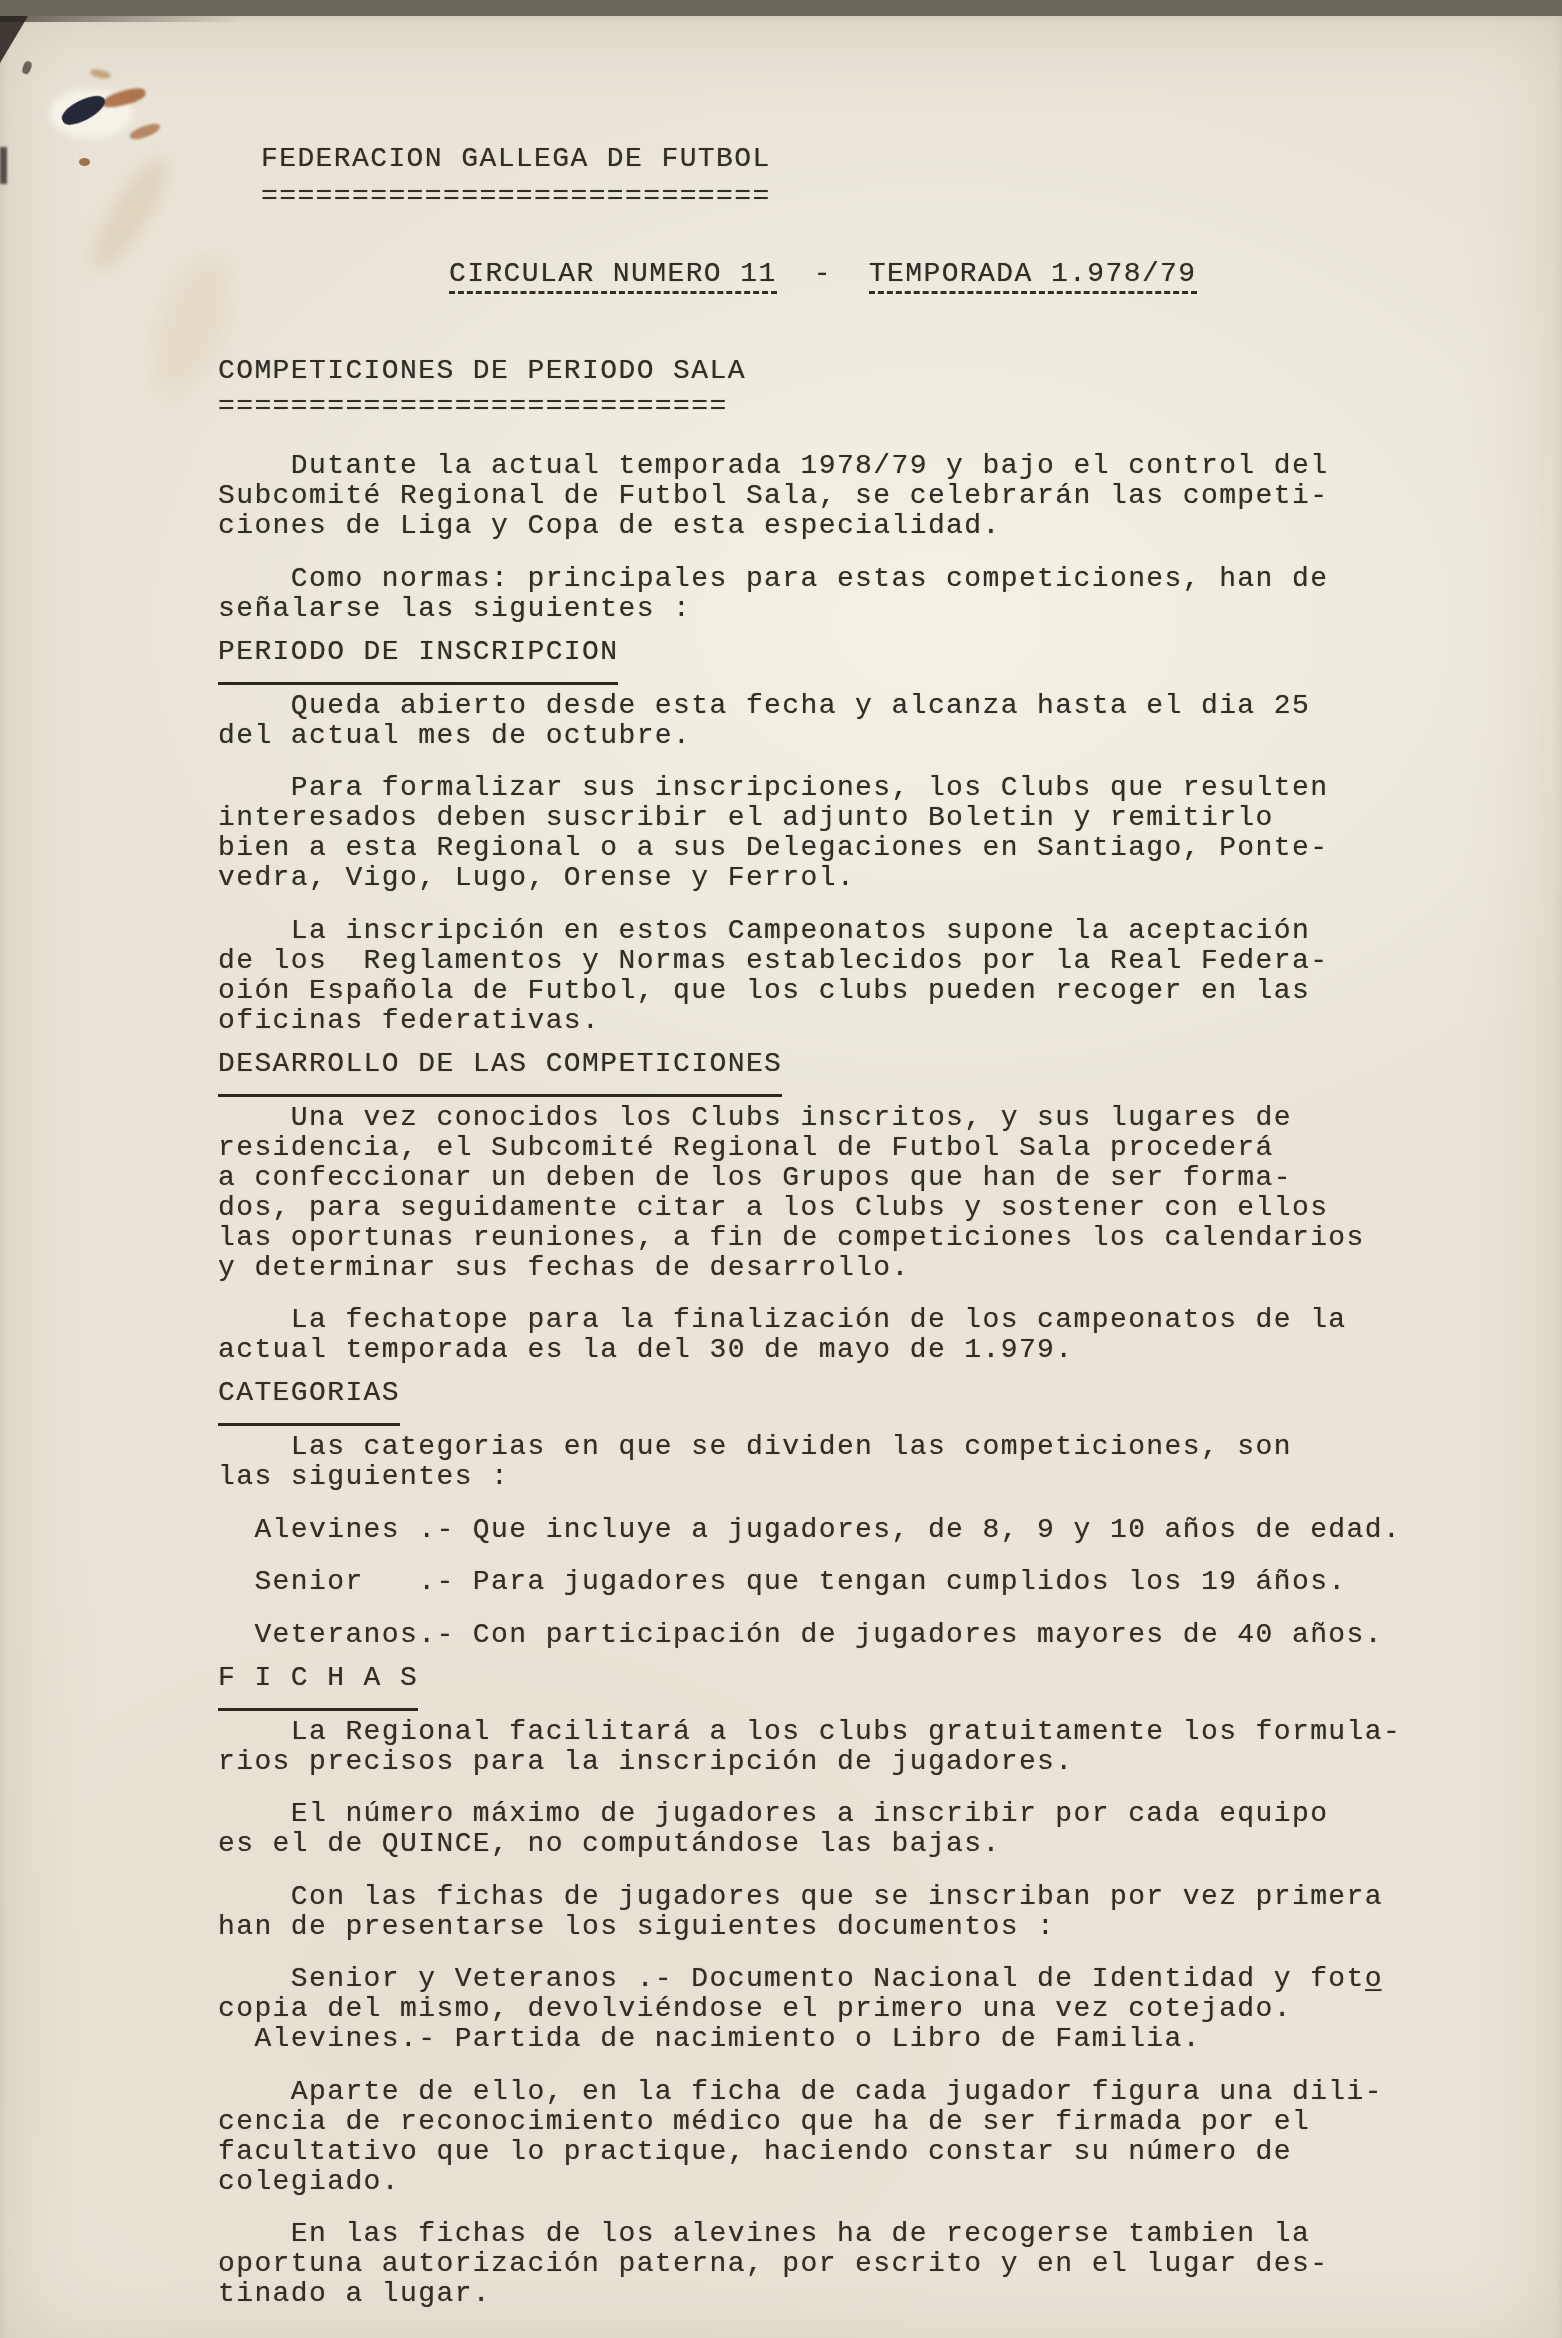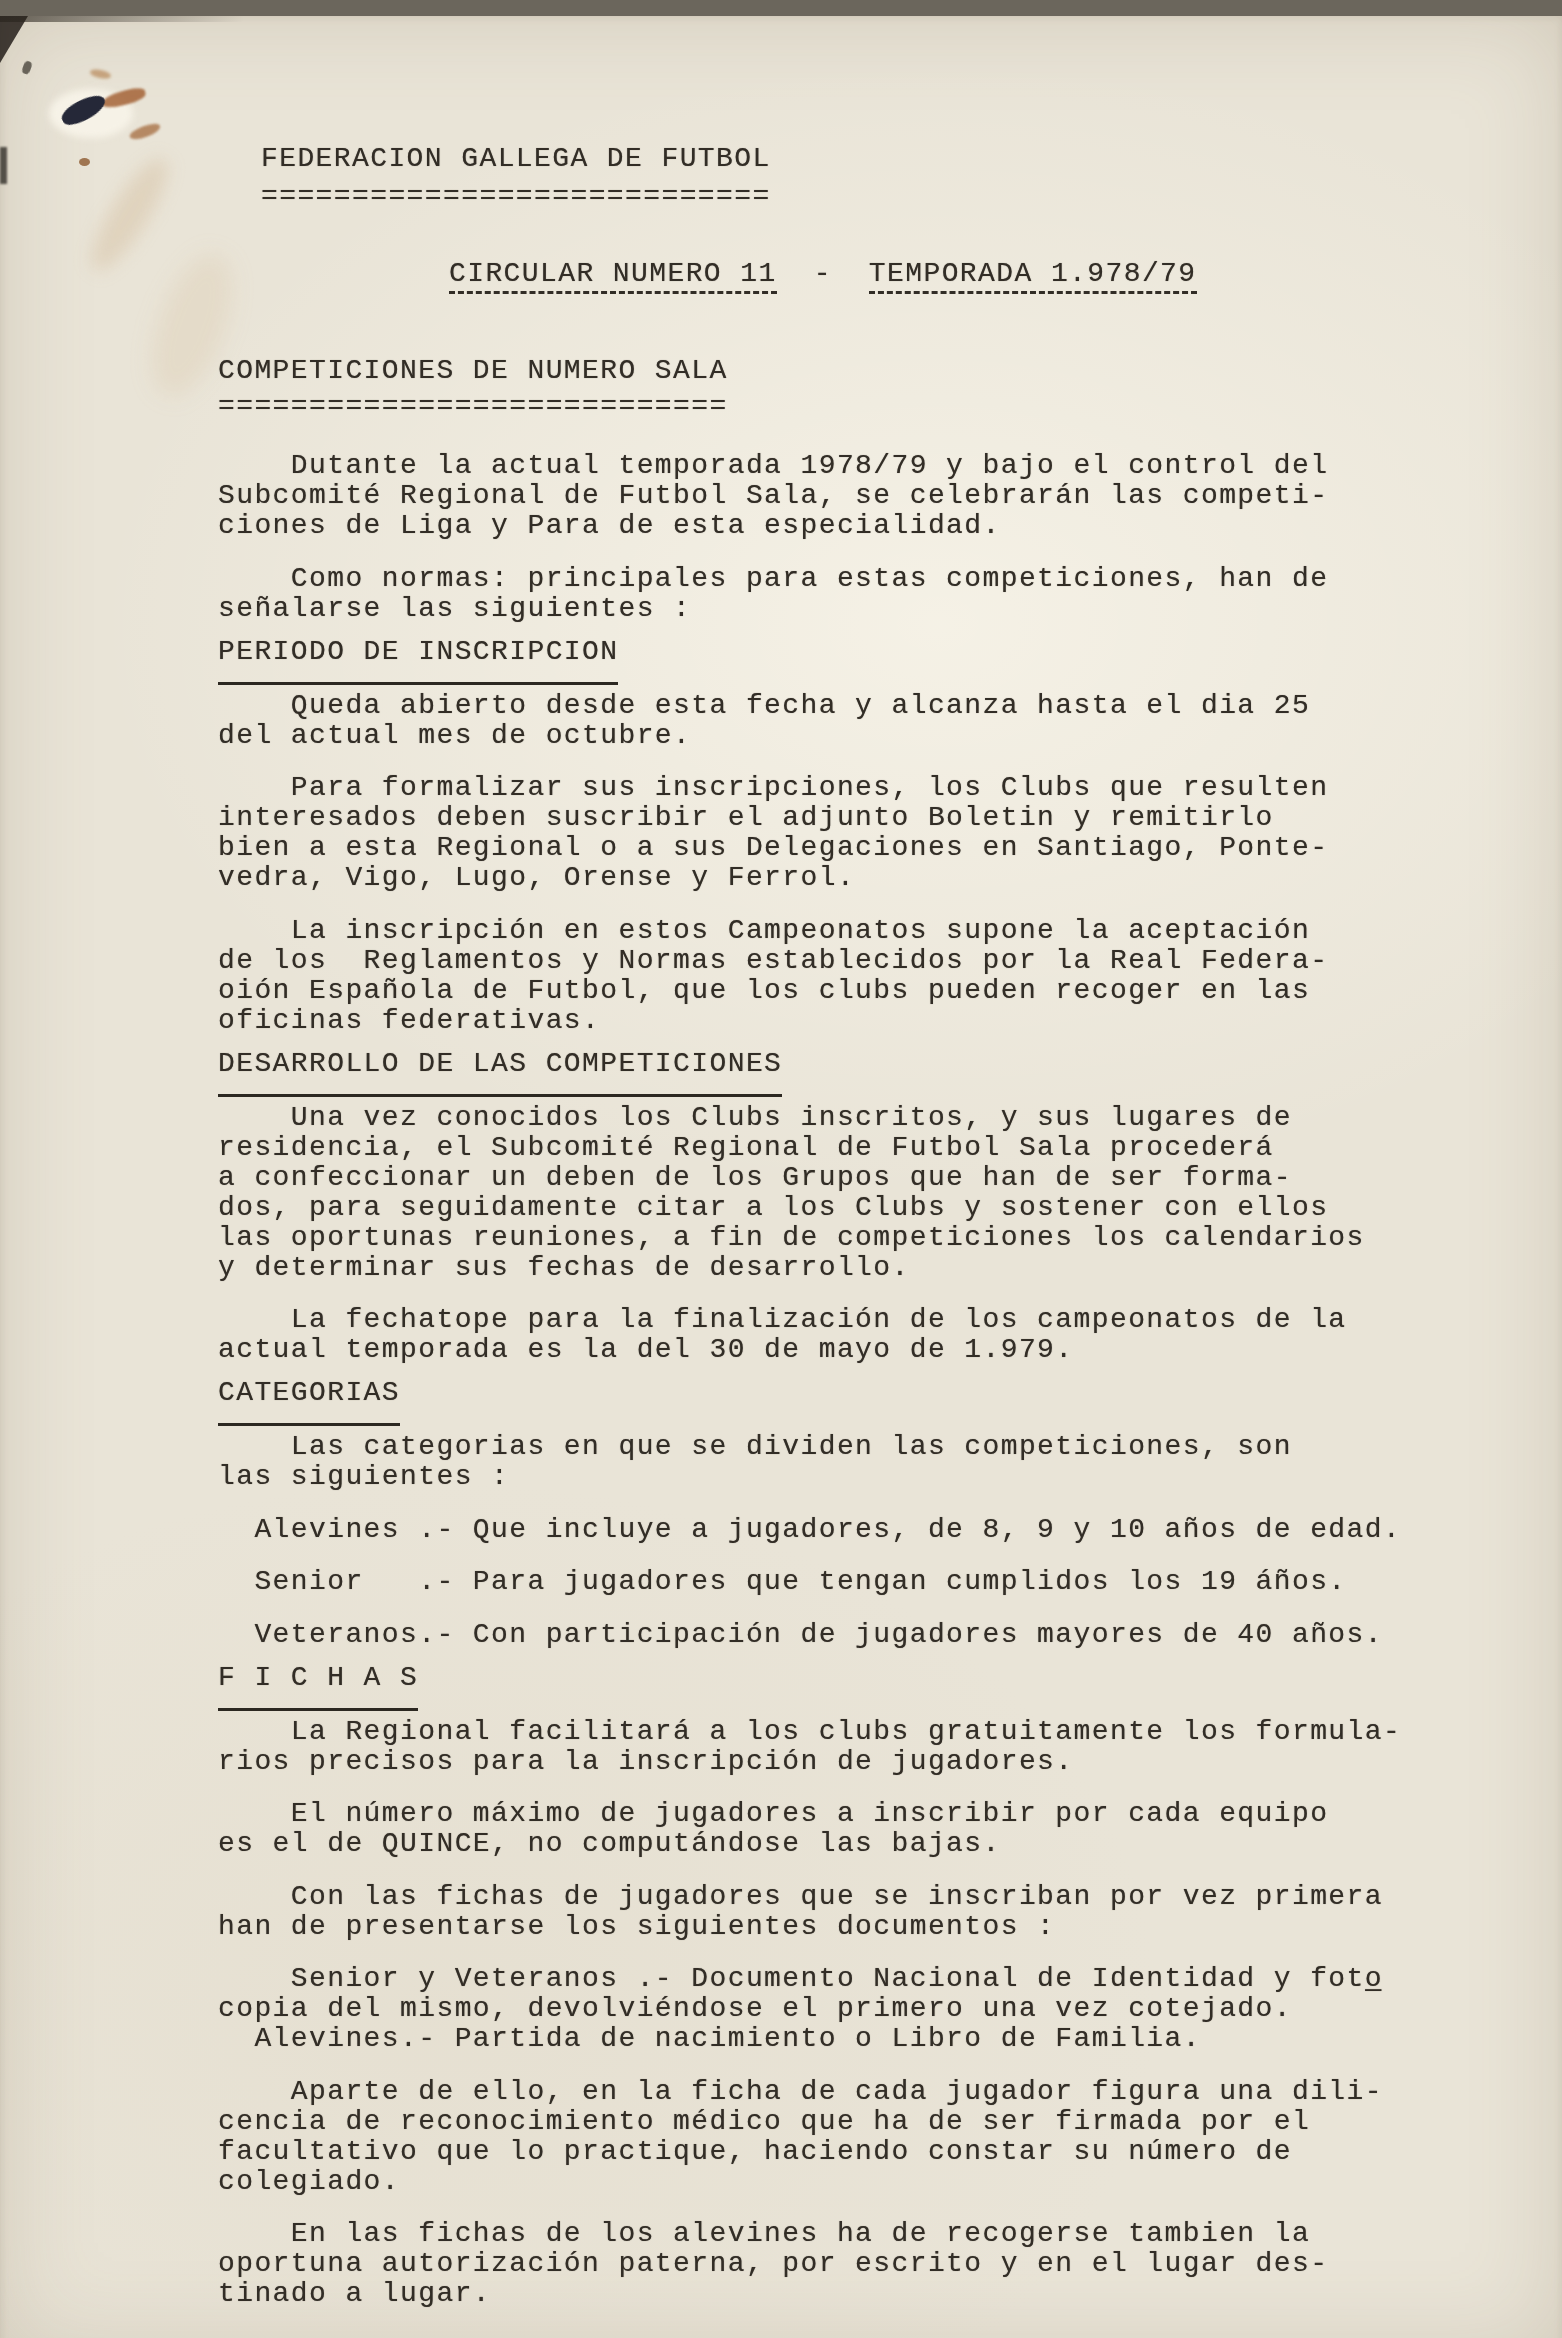--- a/index.html
+++ b/index.html
@@ -71,29 +71,29 @@
   <div class="doc">
 
     <div class="lh">
       <div class="line">FEDERACION GALLEGA DE FUTBOL</div>
       <div class="line lh-underline">============================</div>
     </div>
 
     <div class="line circular-line"><span class="u-dash">CIRCULAR NUMERO 11</span><span class="sep">-</span><span class="u-dash">TEMPORADA 1.978/79</span></div>
 
     <div>
-      <div class="line subject-title">COMPETICIONES DE NUMERO SALA</div>
+      <div class="line subject-title">COMPETICIONES DE PERIODO SALA</div>
       <div class="line subject-underline">============================</div>
     </div>
 
     <div id="blocks">
         <div class="block paragraph">
           <div class="line">    Dutante la actual temporada 1978/79 y bajo el control del</div>
           <div class="line">Subcomité Regional de Futbol Sala, se celebrarán las competi-</div>
-          <div class="line">ciones de Liga y Para de esta especialidad.</div>
+          <div class="line">ciones de Liga y Copa de esta especialidad.</div>
         </div>
         <div class="block paragraph">
           <div class="line">    Como normas: principales para estas competiciones, han de</div>
           <div class="line">señalarse las siguientes :</div>
         </div>
         <div class="block heading">
           <div class="line"><span class="u-solid">PERIODO DE INSCRIPCION</span></div>
         </div>
         <div class="block paragraph">
           <div class="line">    Queda abierto desde esta fecha y alcanza hasta el dia 25</div>

